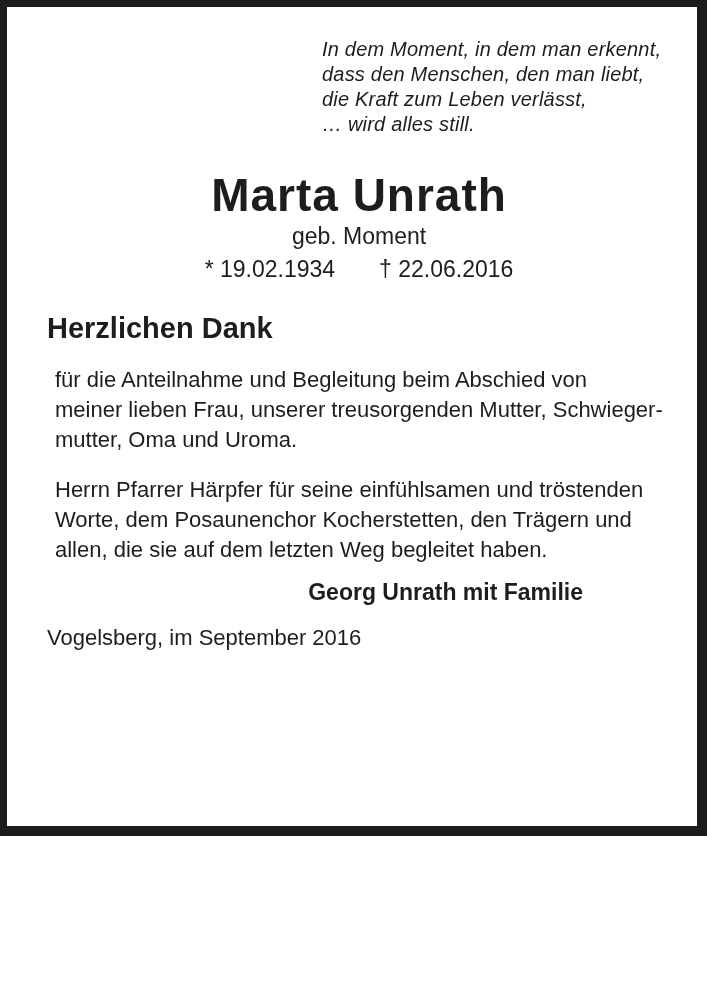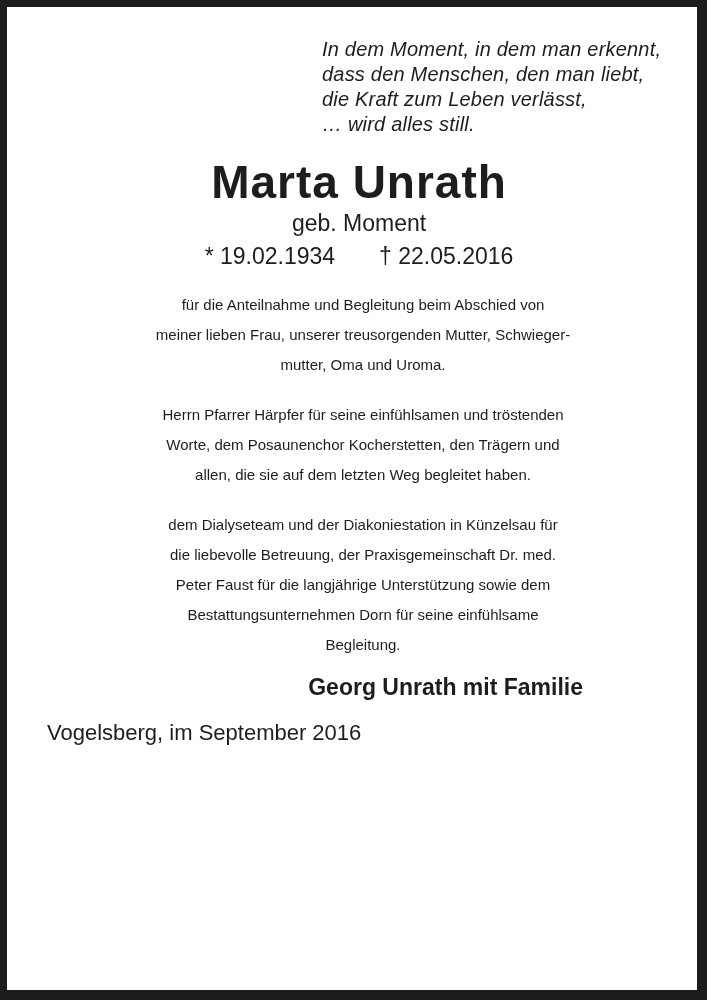--- a/index.html
+++ b/index.html
@@ -3,21 +3,21 @@
 <meta charset="utf-8">
 <title>Traueranzeige</title>
 <style>
   html, body {
     margin: 0;
     padding: 0;
     background: #ffffff;
   }
   .page {
     width: 707px;
-    height: 1000px;
+    height: 836px;
     box-sizing: border-box;
     background: #ffffff;
     border-style: solid;
     border-color: #1d1d1b;
     border-width: 7px 10px 10px 7px;
     font-family: "Liberation Sans", sans-serif;
     color: #1d1d1b;
     overflow: hidden;
   }
   .content {
@@ -25,21 +25,21 @@
   }
   .epigraph {
     margin-left: 275px;
     font-style: italic;
     font-size: 20px;
     line-height: 25px;
     letter-spacing: 0.2px;
     white-space: pre-line;
   }
   .name {
-    margin-top: 19px;
+    margin-top: 32px;
     text-align: center;
     font-weight: bold;
     font-size: 46px;
     line-height: 52px;
     letter-spacing: 1px;
   }
   .maiden {
     margin-top: 2px;
     text-align: center;
     font-size: 23px;
@@ -55,24 +55,23 @@
     margin-right: 44px;
   }
   .heading {
     margin-top: 28px;
     font-weight: bold;
     font-size: 29px;
     line-height: 34px;
   }
   .para {
     margin: 20px 0 0 8px;
-    font-size: 15px;
+    font-size: 22px;
     line-height: 30px;
     white-space: pre-line;
-    text-align: center;
   }
   .signature {
     margin-top: 13px;
     padding-right: 88px;
     text-align: right;
     font-weight: bold;
     font-size: 23px;
     line-height: 29px;
   }
   .dateline {
@@ -90,37 +89,33 @@
     <div class="epigraph">In dem Moment, in dem man erkennt,
 dass den Menschen, den man liebt,
 die Kraft zum Leben verlässt,
 … wird alles still.</div>
 
     <div class="name">Marta Unrath</div>
 
     <div class="maiden">geb. Moment</div>
 
     <div class="dates">
-      <span class="birth">* 19.02.1934</span><span class="death">† 22.05.2016</span>
+      <span class="birth">* 19.02.1934</span><span class="death">† 22.06.2016</span>
     </div>
 
+    <div class="heading">Herzlichen Dank</div>
 
     <p class="para">für die Anteilnahme und Begleitung beim Abschied von
 meiner lieben Frau, unserer treusorgenden Mutter, Schwieger-
 mutter, Oma und Uroma.</p>
 
 
     <p class="para">Herrn Pfarrer Härpfer für seine einfühlsamen und tröstenden
 Worte, dem Posaunenchor Kocherstetten, den Trägern und
 allen, die sie auf dem letzten Weg begleitet haben.</p>
 
-    <p class="para">dem Dialyseteam und der Diakoniestation in Künzelsau für
-die liebevolle Betreuung, der Praxisgemeinschaft Dr. med.
-Peter Faust für die langjährige Unterstützung sowie dem
-Bestattungsunternehmen Dorn für seine einfühlsame
-Begleitung.</p>
 
     <div class="signature">Georg Unrath mit Familie</div>
 
     <div class="dateline">Vogelsberg, im September 2016</div>
 
   </div>
 </div>
 
 </body></html>

